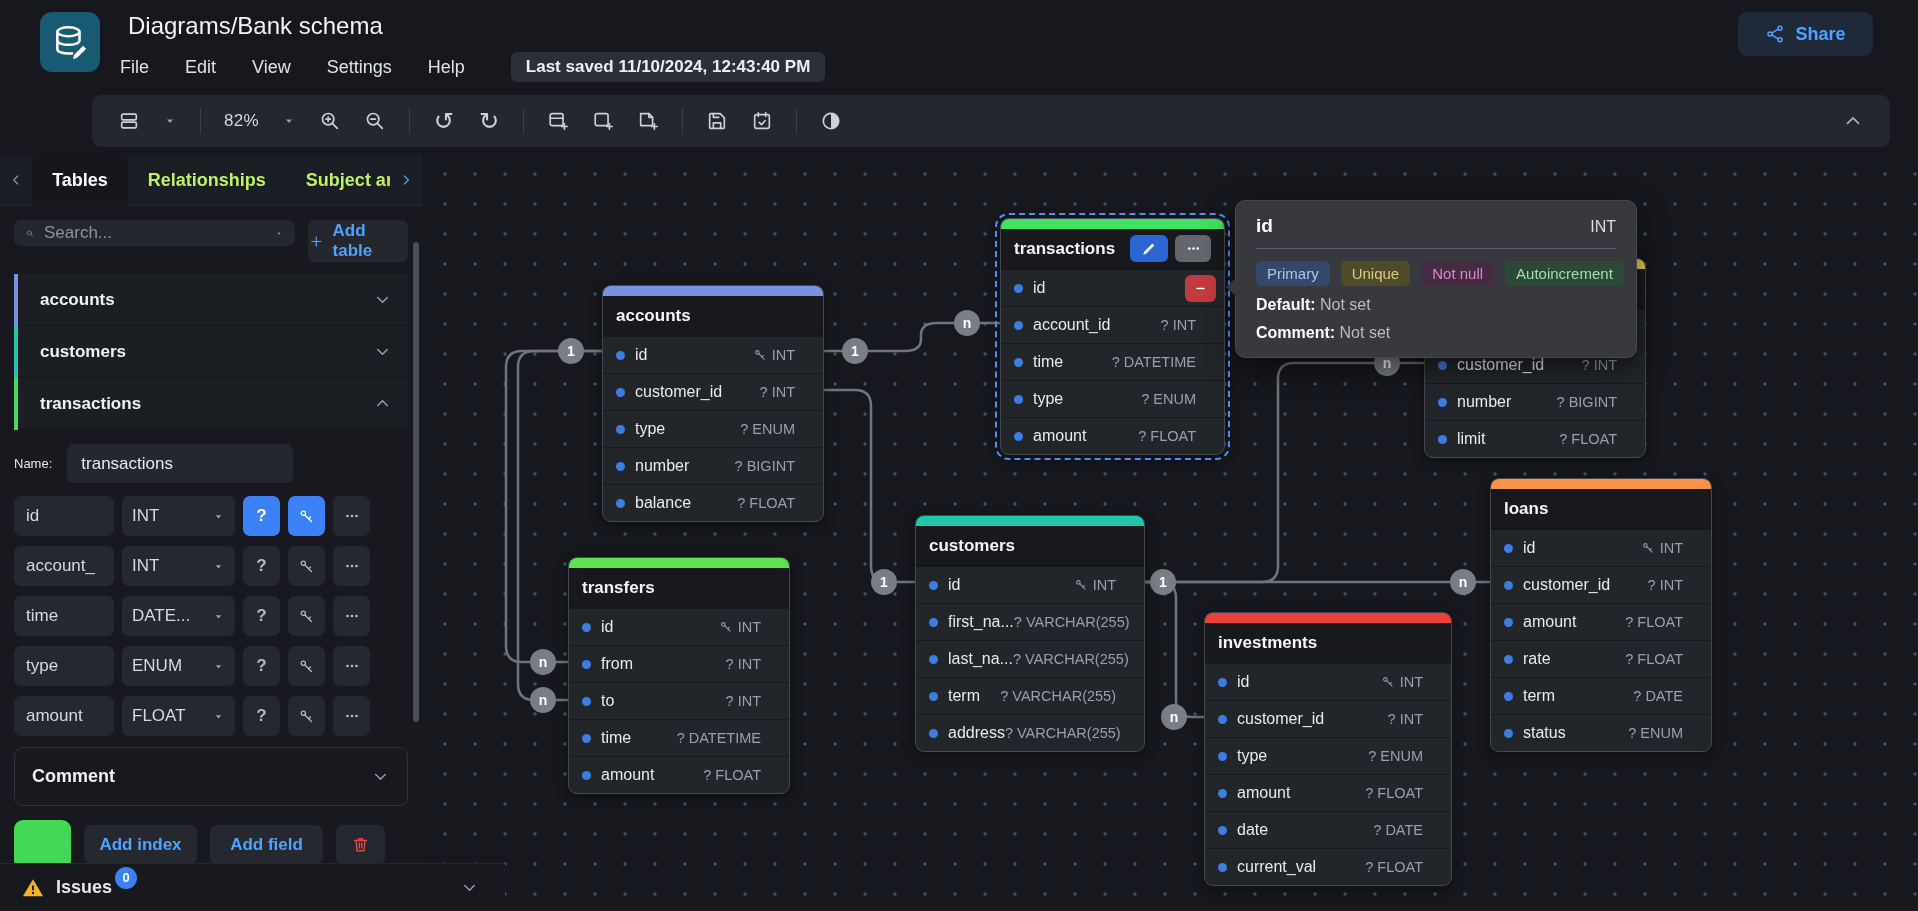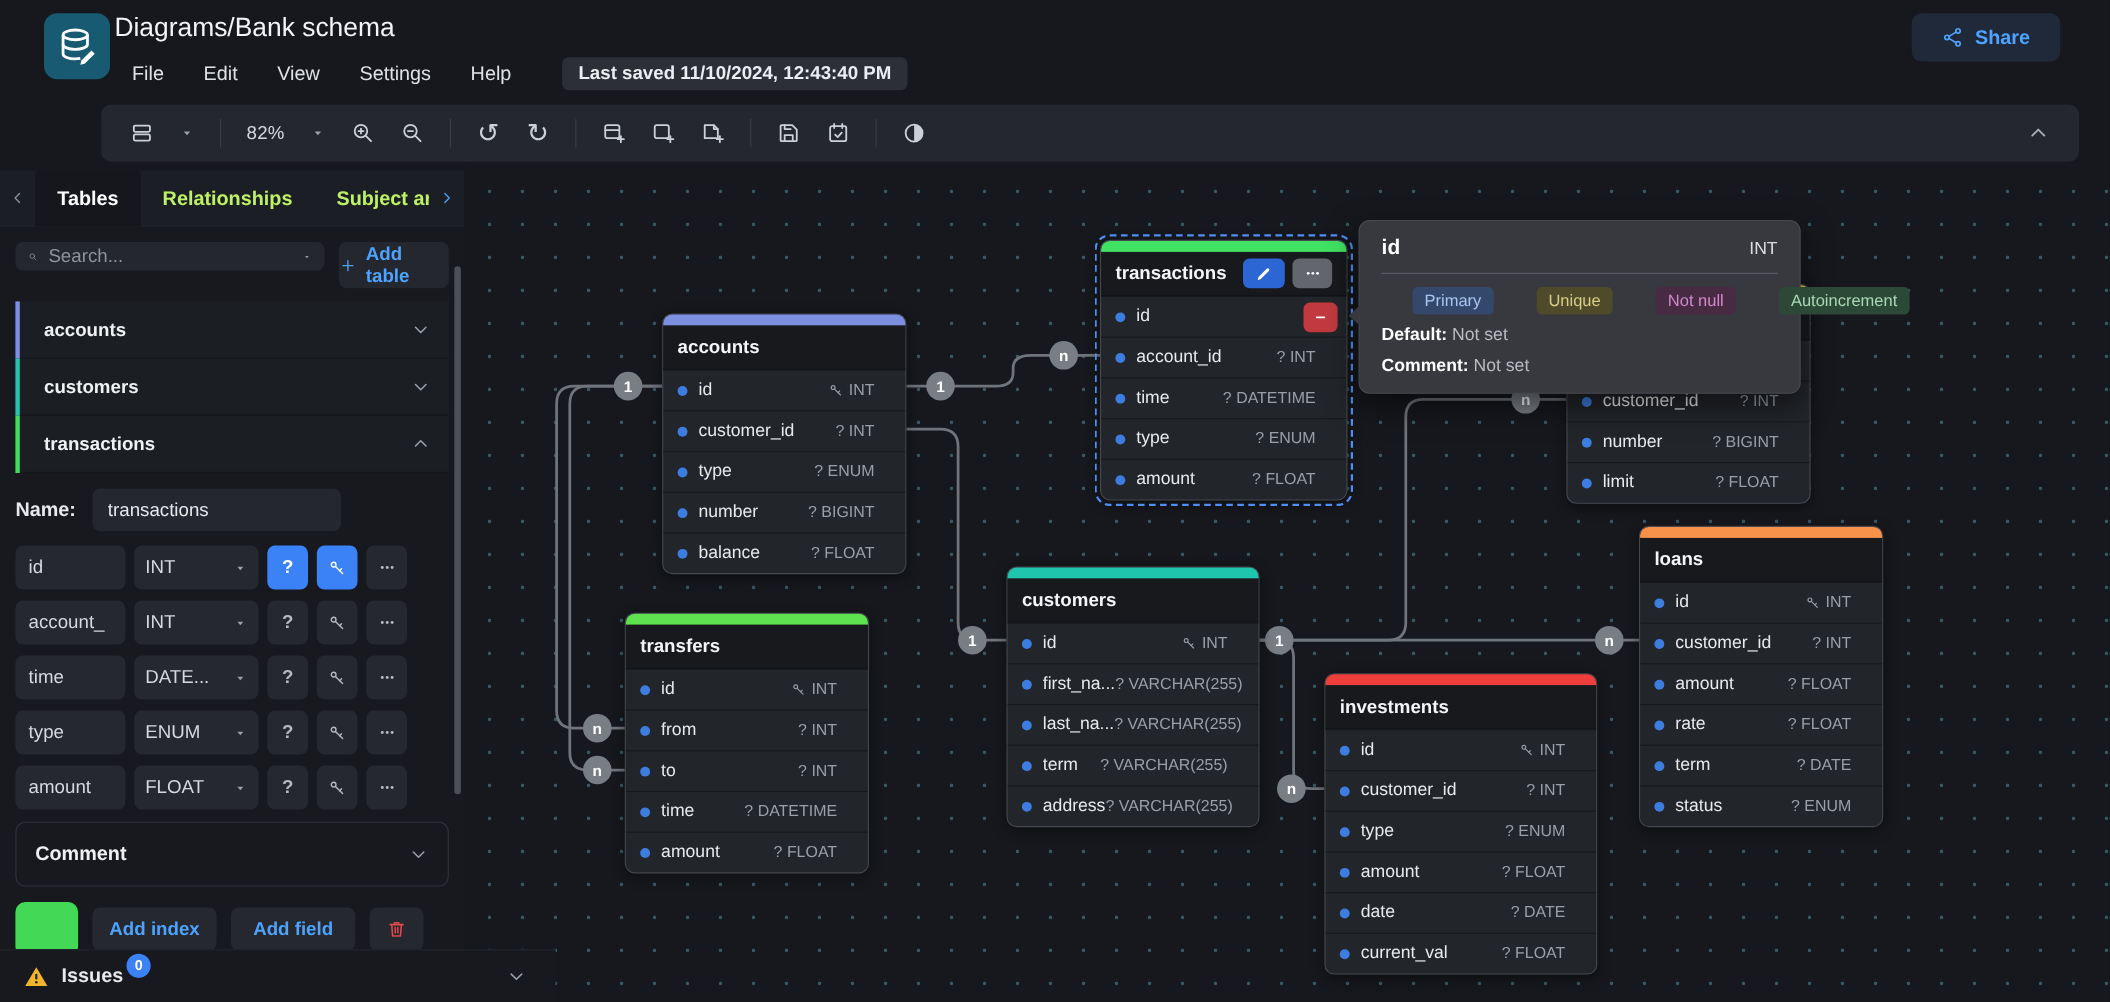--- a/index.html
+++ b/index.html
@@ -7,21 +7,21 @@
     font-family:"Liberation Sans", sans-serif; color:#e6e8ec; }
   .icon { display:inline-flex; align-items:center; justify-content:center; }
   .icon svg { width:100%; height:100%; }
   .uglyph { font-family:"DejaVu Sans", sans-serif; font-size:24px; line-height:1; }
 
   
   #header { position:absolute; left:0; top:0; width:1918px; height:92px; background:#16181d; z-index:30; }
   #logo { position:absolute; left:40px; top:12px; width:60px; height:60px; border-radius:12px;
     background:#175a72; display:flex; align-items:center; justify-content:center; }
   #logo .icon { width:38px; height:38px; }
-  #app-title { position:absolute; left:104px; top:12px; font-size:24px; font-weight:500; color:#f3f4f6; }
+  #app-title { position:absolute; left:128px; top:12px; font-size:24px; font-weight:500; color:#f3f4f6; }
   #menubar { position:absolute; left:120px; top:52px; display:flex; align-items:center; gap:36px;
     font-size:18px; color:#dfe2e6; }
   .menu-item { cursor:default; }
   #saved-chip { background:#2c2f36; border-radius:6px; padding:5px 15px; font-size:17px; font-weight:600;
     color:#eceef1; margin-left:10px; white-space:nowrap; }
   #share-btn { position:absolute; right:45px; top:12px; width:135px; height:44px; background:#20293a;
     border-radius:9px; display:flex; align-items:center; justify-content:center; gap:10px;
     color:#4da3ff; font-size:18px; font-weight:600; }
   #share-btn .icon { width:20px; height:20px; }
 
@@ -55,21 +55,21 @@
     align-items:center; justify-content:center; gap:8px; color:#4da3ff; font-size:17px; font-weight:600; }
   #add-table-btn .icon { width:17px; height:17px; }
   #tables-accordion { margin-top:12px; }
   .acc-row { height:52px; background:#1b1e23; border-bottom:1px solid #14161a; display:flex;
     align-items:center; }
   .accent { width:4px; height:52px; flex:none; }
   .acc-label { font-size:17px; font-weight:700; color:#f0f1f3; margin-left:22px; }
   .acc-row .icon { width:19px; height:19px; margin-left:auto; margin-right:16px; color:#9aa0a8; }
   #editor { margin-top:14px; }
   #name-row { display:flex; align-items:center; gap:15px; }
-  #name-label { font-size:18px; font-weight:700; }
+  #name-label { font-size:13px; font-weight:400; }
   #name-input { width:226px; height:39px; background:#24272d; border:none; border-radius:7px;
     color:#e7e9ec; font-size:17px; padding:0 14px; font-family:inherit; outline:none; }
   #field-rows { margin-top:13px; display:flex; flex-direction:column; gap:10px; }
   .frow { display:flex; gap:8px; align-items:center; }
   .pill { background:#25282e; border-radius:7px; height:40px; display:flex; align-items:center;
     color:#d6d9dd; font-size:17px; }
   .pill.name { width:100px; padding:0 12px; overflow:hidden; white-space:nowrap; }
   .pill.type { width:113px; padding:0 10px; justify-content:space-between; }
   .pill.type .icon { width:13px; height:13px; color:#9aa0a8; }
   .pill.sq { width:37px; justify-content:center; color:#b6bac0; font-weight:700; }
@@ -136,21 +136,21 @@
   
   #tooltip { position:absolute; background:#38393f; border:1px solid #48494f; border-radius:10px;
     box-shadow:0 10px 28px rgba(0,0,0,.55); z-index:9; padding:14px 20px; }
   #tooltip .caret-left { position:absolute; left:-10px; top:77px; width:0; height:0;
     border-top:9px solid transparent; border-bottom:9px solid transparent; border-right:10px solid #38393f; }
   #tt-head { display:flex; align-items:baseline; }
   #tt-name { font-size:19px; font-weight:700; color:#fff; }
   #tt-type { margin-left:auto; font-size:16px; color:#dcdee2; }
   #tt-div { height:1px; background:#5d5f66; margin:11px 0 12px 0; }
   #badges-row { display:flex; gap:11px; }
-  .badge { border-radius:5px; padding:4px 11px; font-size:15px; white-space:nowrap;margin-left:28px; }
+  .badge { border-radius:5px; padding:4px 11px; font-size:15px; white-space:nowrap; }
   .tt-line { margin-top:10px; font-size:16px; color:#b9bcc1; }
   .tt-line b { color:#fff; font-weight:700; }
 </style>
 </head>
 <body>
 
 <div id="canvas">
   <svg id="rel-svg">
       <path d="M180 204 H100 Q84 204 84 220 V499 Q84 515 100 515 H146"></path>
       <path d="M180 204 H112 Q96 204 96 220 V537 Q96 553 112 553 H146"></path>

